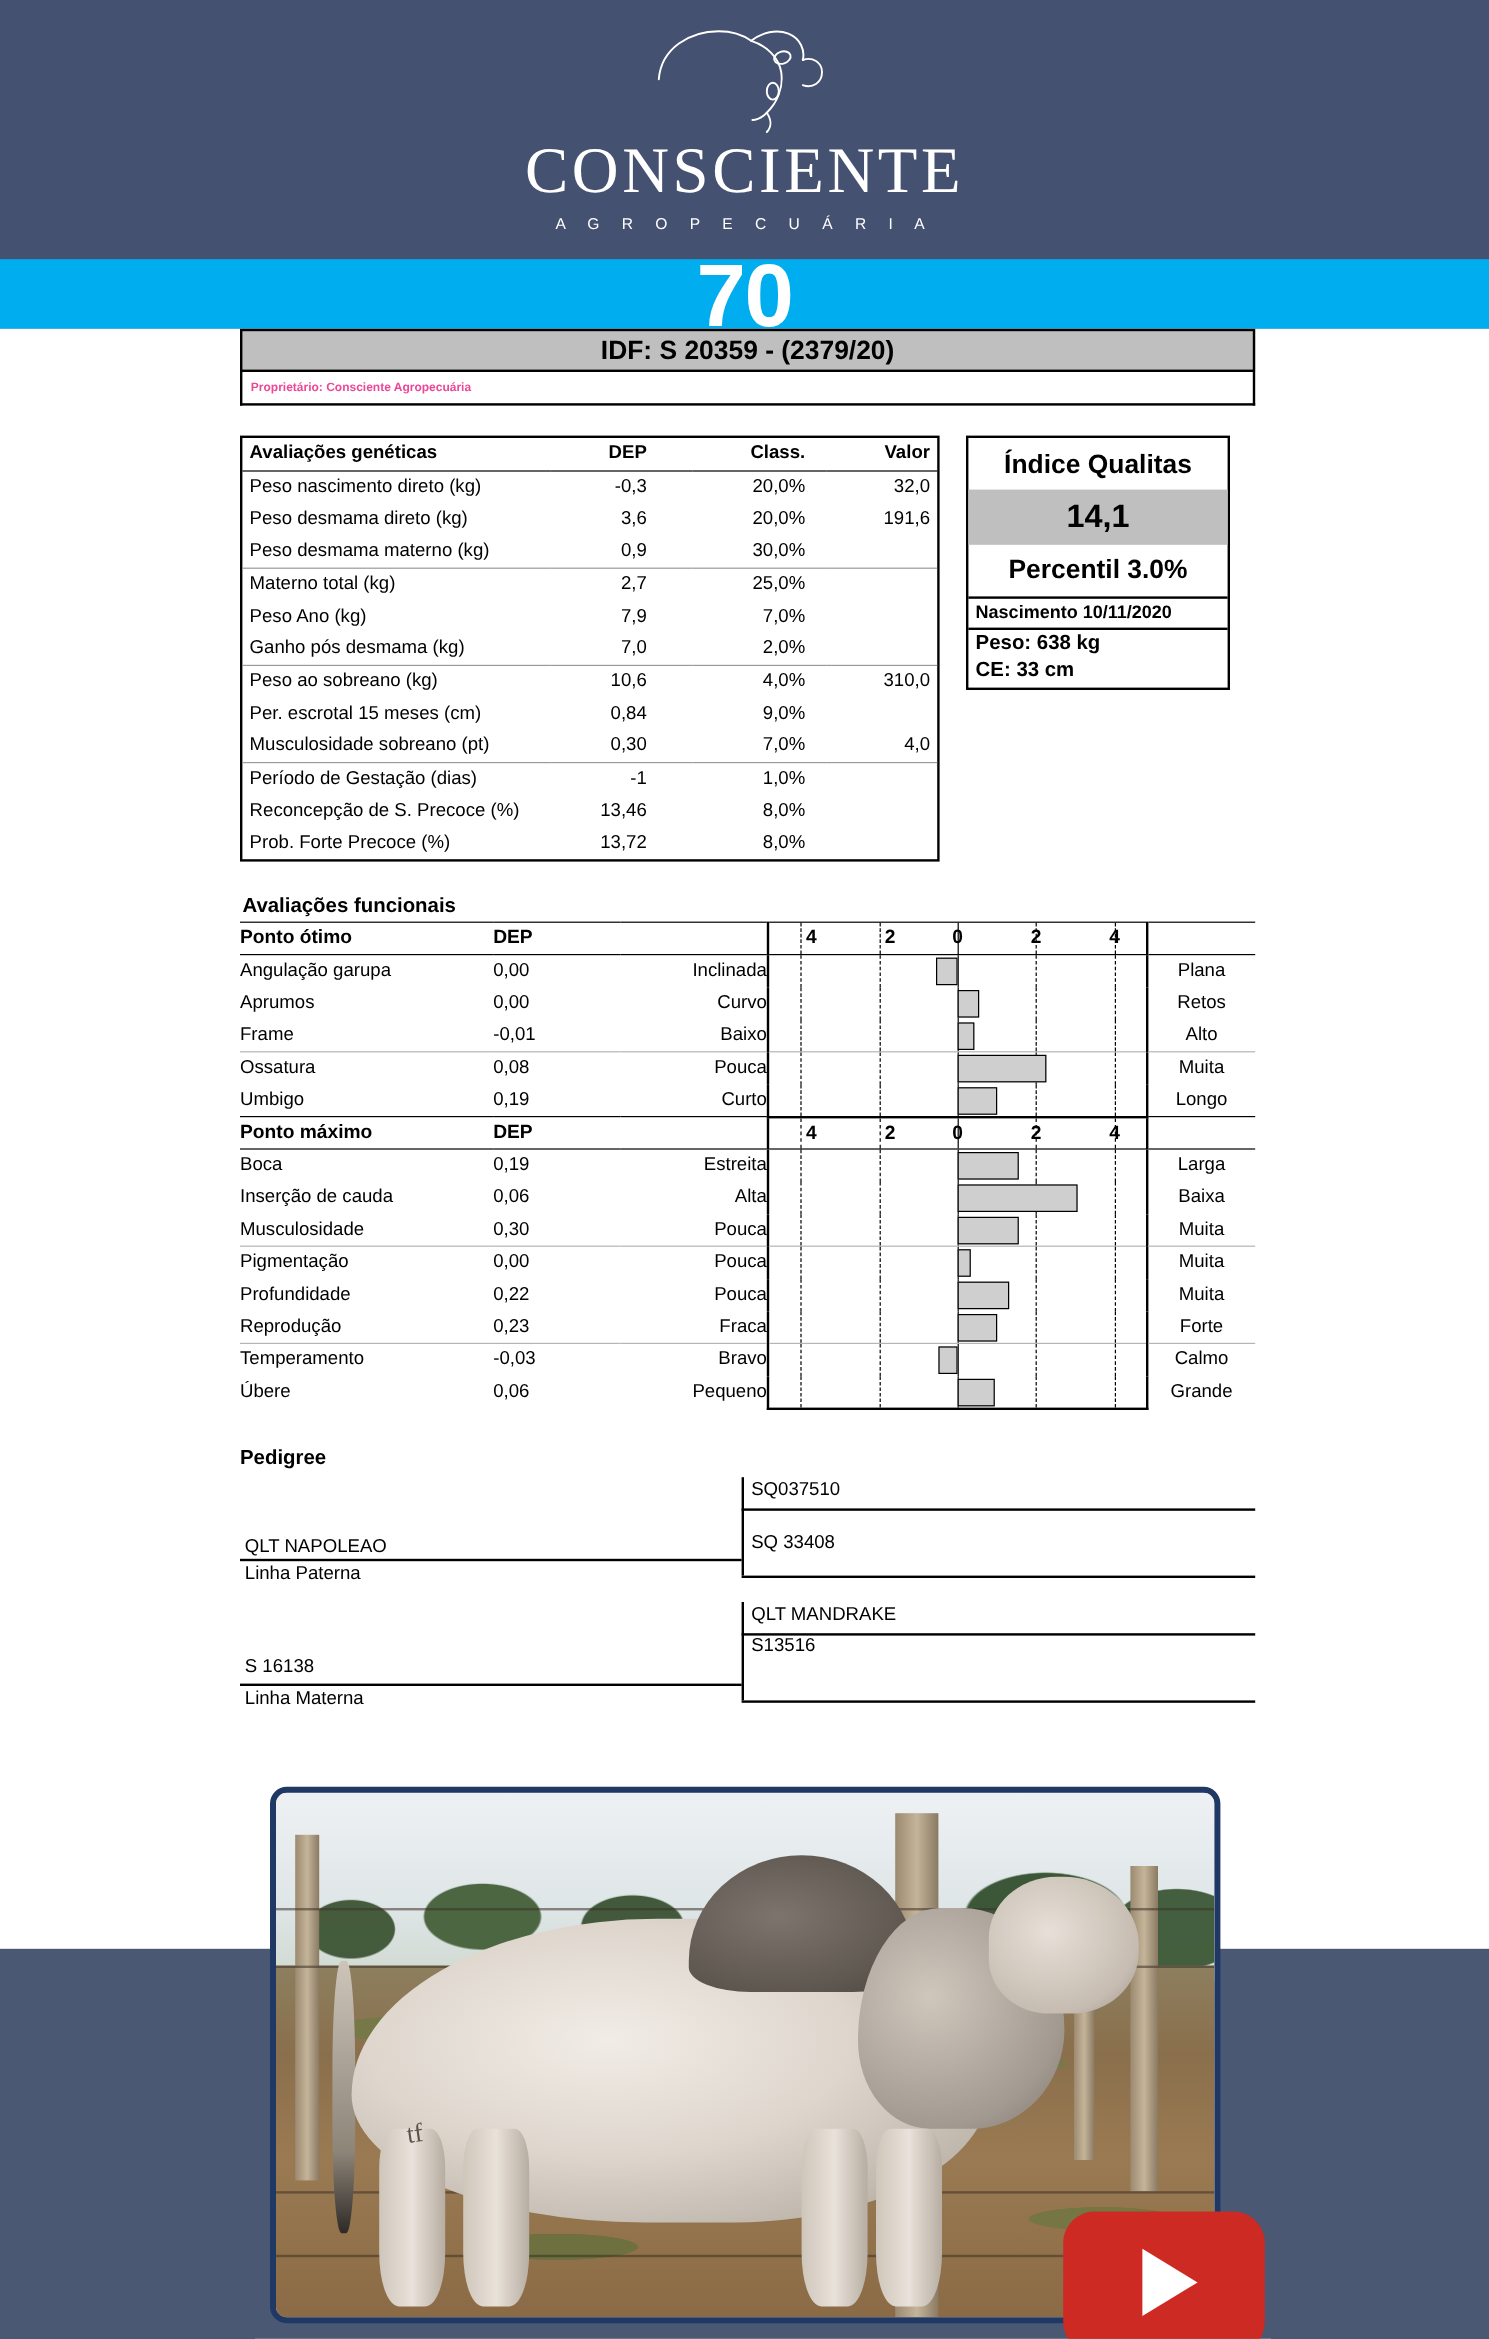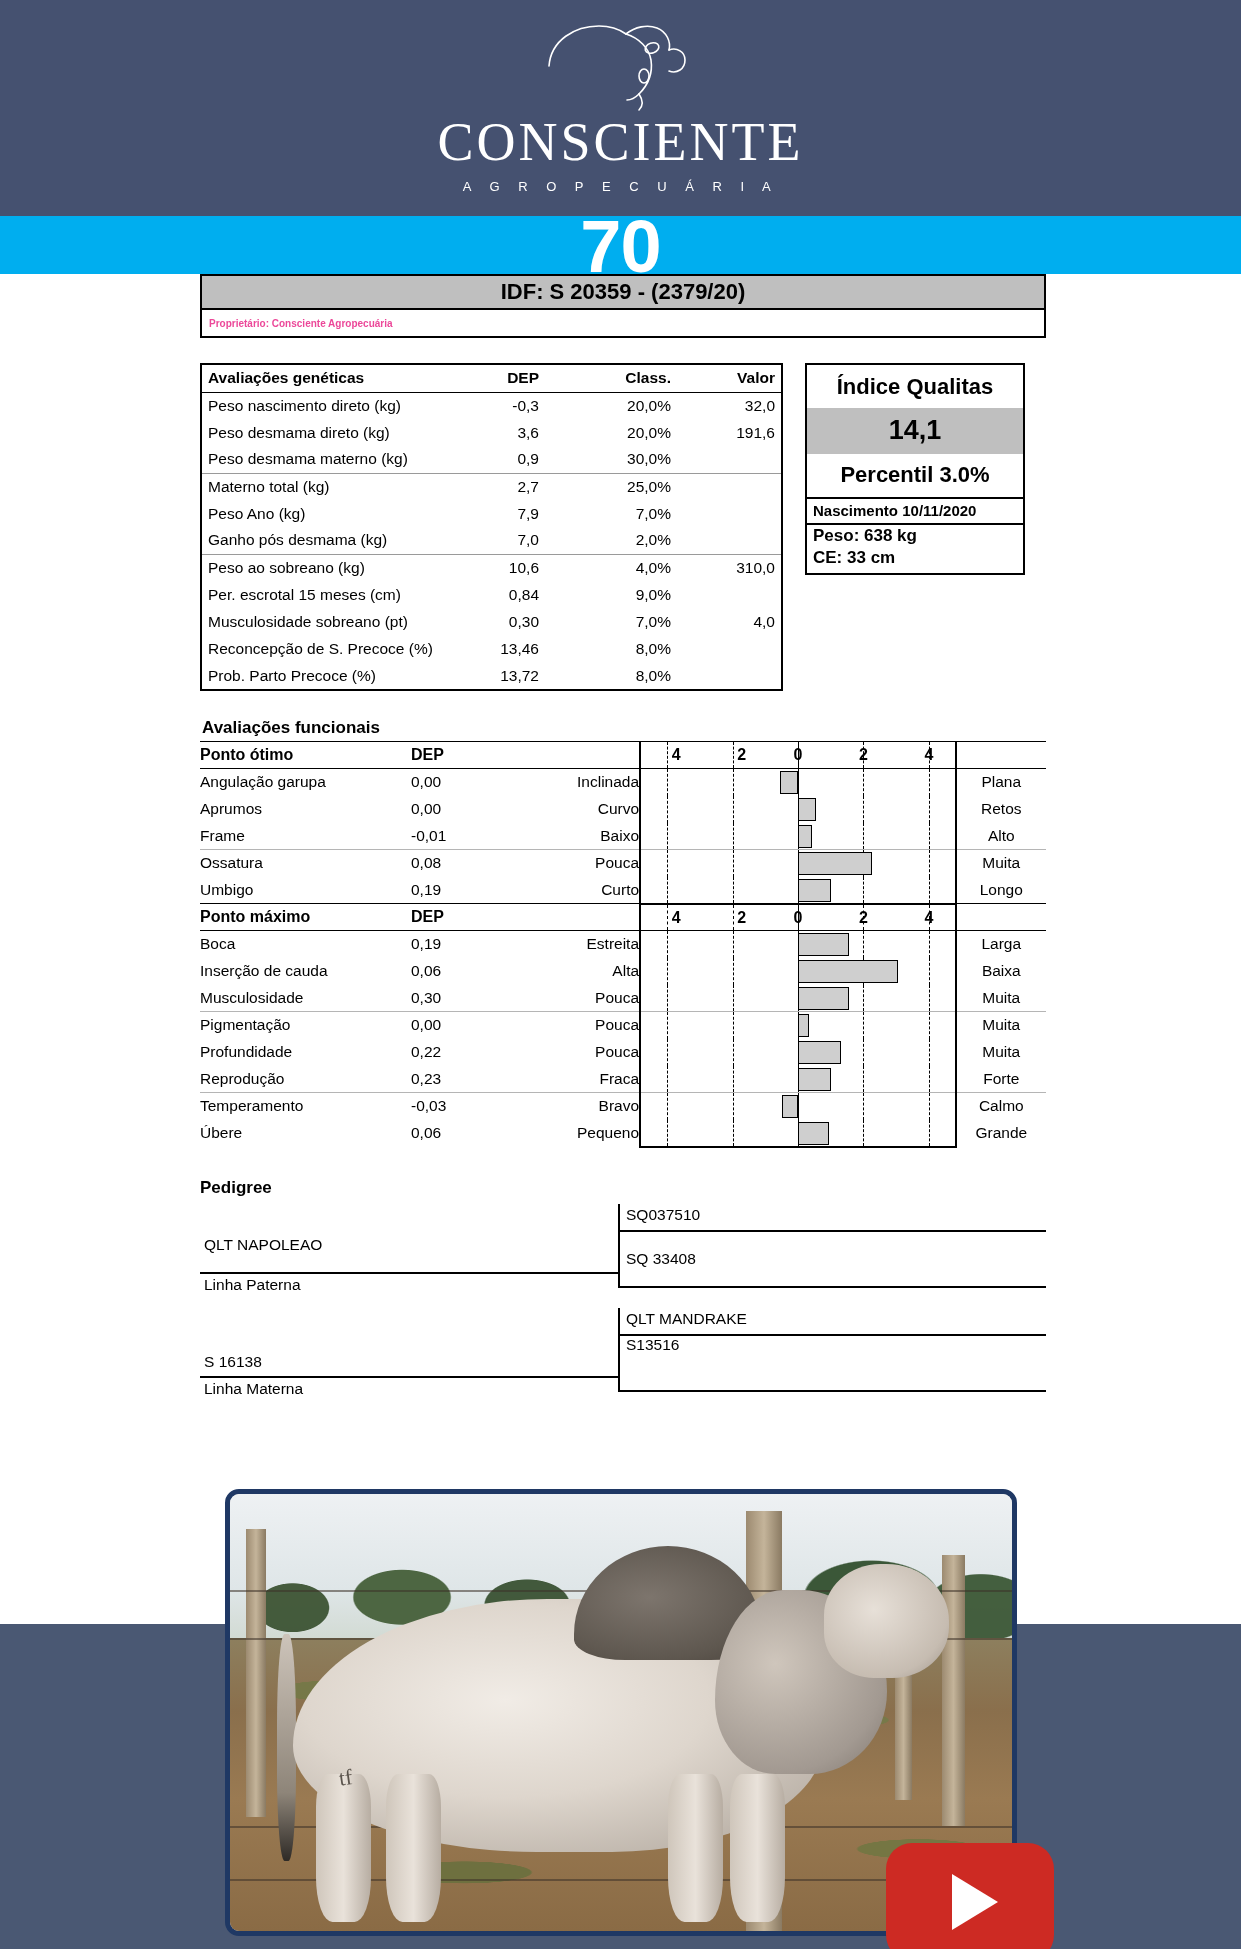--- a/index.html
+++ b/index.html
@@ -276,28 +276,34 @@
                 <td class="c-dep">0,84</td>
                 <td class="c-class">9,0%</td>
                 <td class="c-val"></td>
               </tr>
               <tr>
                 <td class="c-name">Musculosidade sobreano (pt)</td>
                 <td class="c-dep">0,30</td>
                 <td class="c-class">7,0%</td>
                 <td class="c-val">4,0</td>
               </tr>
+              <tr class="grp">
+                <td class="c-name">Período de Gestação (dias)</td>
+                <td class="c-dep">-1</td>
+                <td class="c-class">1,0%</td>
+                <td class="c-val"></td>
+              </tr>
               <tr>
                 <td class="c-name">Reconcepção de S. Precoce (%)</td>
                 <td class="c-dep">13,46</td>
                 <td class="c-class">8,0%</td>
                 <td class="c-val"></td>
               </tr>
               <tr>
-                <td class="c-name">Prob. Parto Precoce (%)</td>
+                <td class="c-name">Prob. Forte Precoce (%)</td>
                 <td class="c-dep">13,72</td>
                 <td class="c-class">8,0%</td>
                 <td class="c-val"></td>
               </tr>
             </tbody>
         </table>
       </div>
 
       <div class="qual-box">
         <div class="q-title">Índice Qualitas</div>
@@ -534,21 +540,21 @@
     </table>
 
     <div class="ped">
       <div class="ped-title">Pedigree</div>
       <div class="ped-grid">
         <div class="vrule" style="left:418px; top:0px;   height:82px;"></div>
         <div class="vrule" style="left:418px; top:104px; height:82px;"></div>
 
         <div class="ped-name" style="left:422px; top:2px;">SQ037510</div>
         <div class="hrule" style="left:418px; top:26px; width:428px;"></div>
-        <div class="ped-name" style="left:0px;   top:32px;">QLT NAPOLEAO</div>
+        <div class="ped-name" style="left:0px;   top:49px;">QLT NAPOLEAO</div>
         <div class="hrule" style="left:0px;   top:68px; width:418px;"></div>
         <div class="ped-name" style="left:0px;   top:72px;">Linha Paterna</div>
         <div class="ped-name" style="left:422px; top:46px;">SQ 33408</div>
         <div class="hrule" style="left:418px; top:82px; width:428px;"></div>
 
         <div class="ped-name" style="left:422px; top:106px;">QLT MANDRAKE</div>
         <div class="hrule" style="left:418px; top:130px; width:428px;"></div>
         <div class="ped-name" style="left:0px;   top:149px;">S 16138</div>
         <div class="hrule" style="left:0px;   top:172px; width:418px;"></div>
         <div class="ped-name" style="left:0px;   top:176px;">Linha Materna</div>

